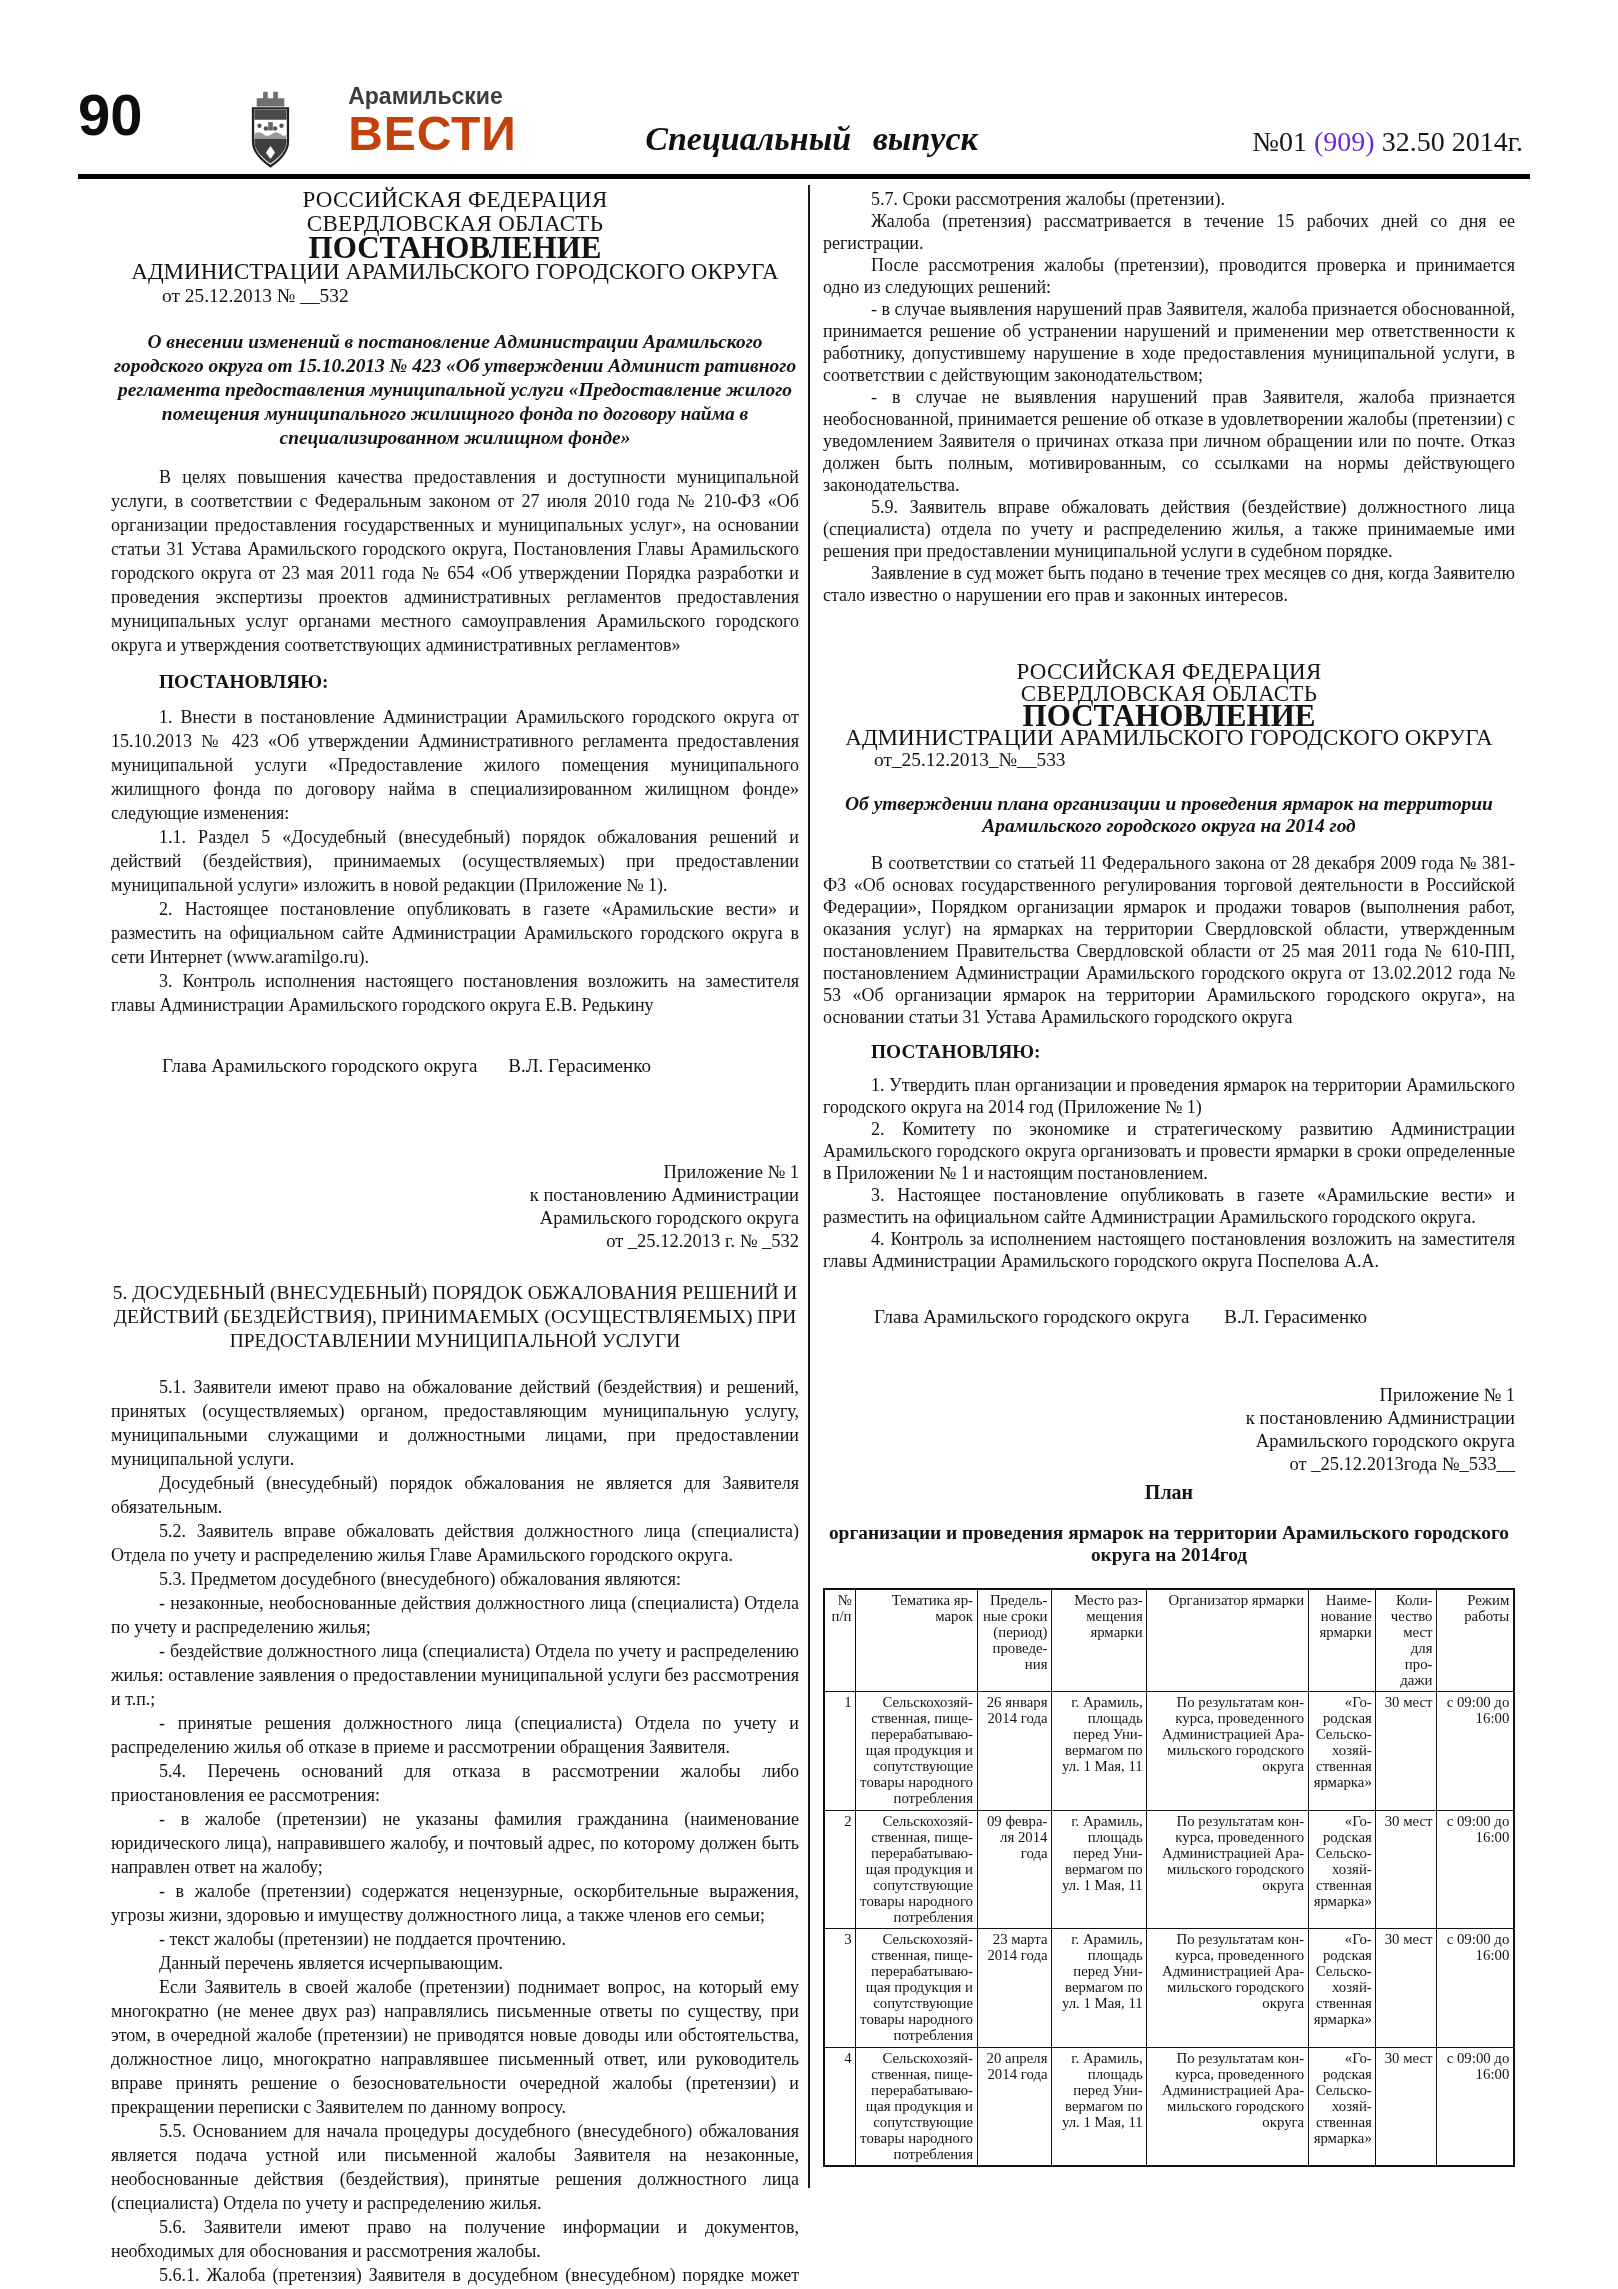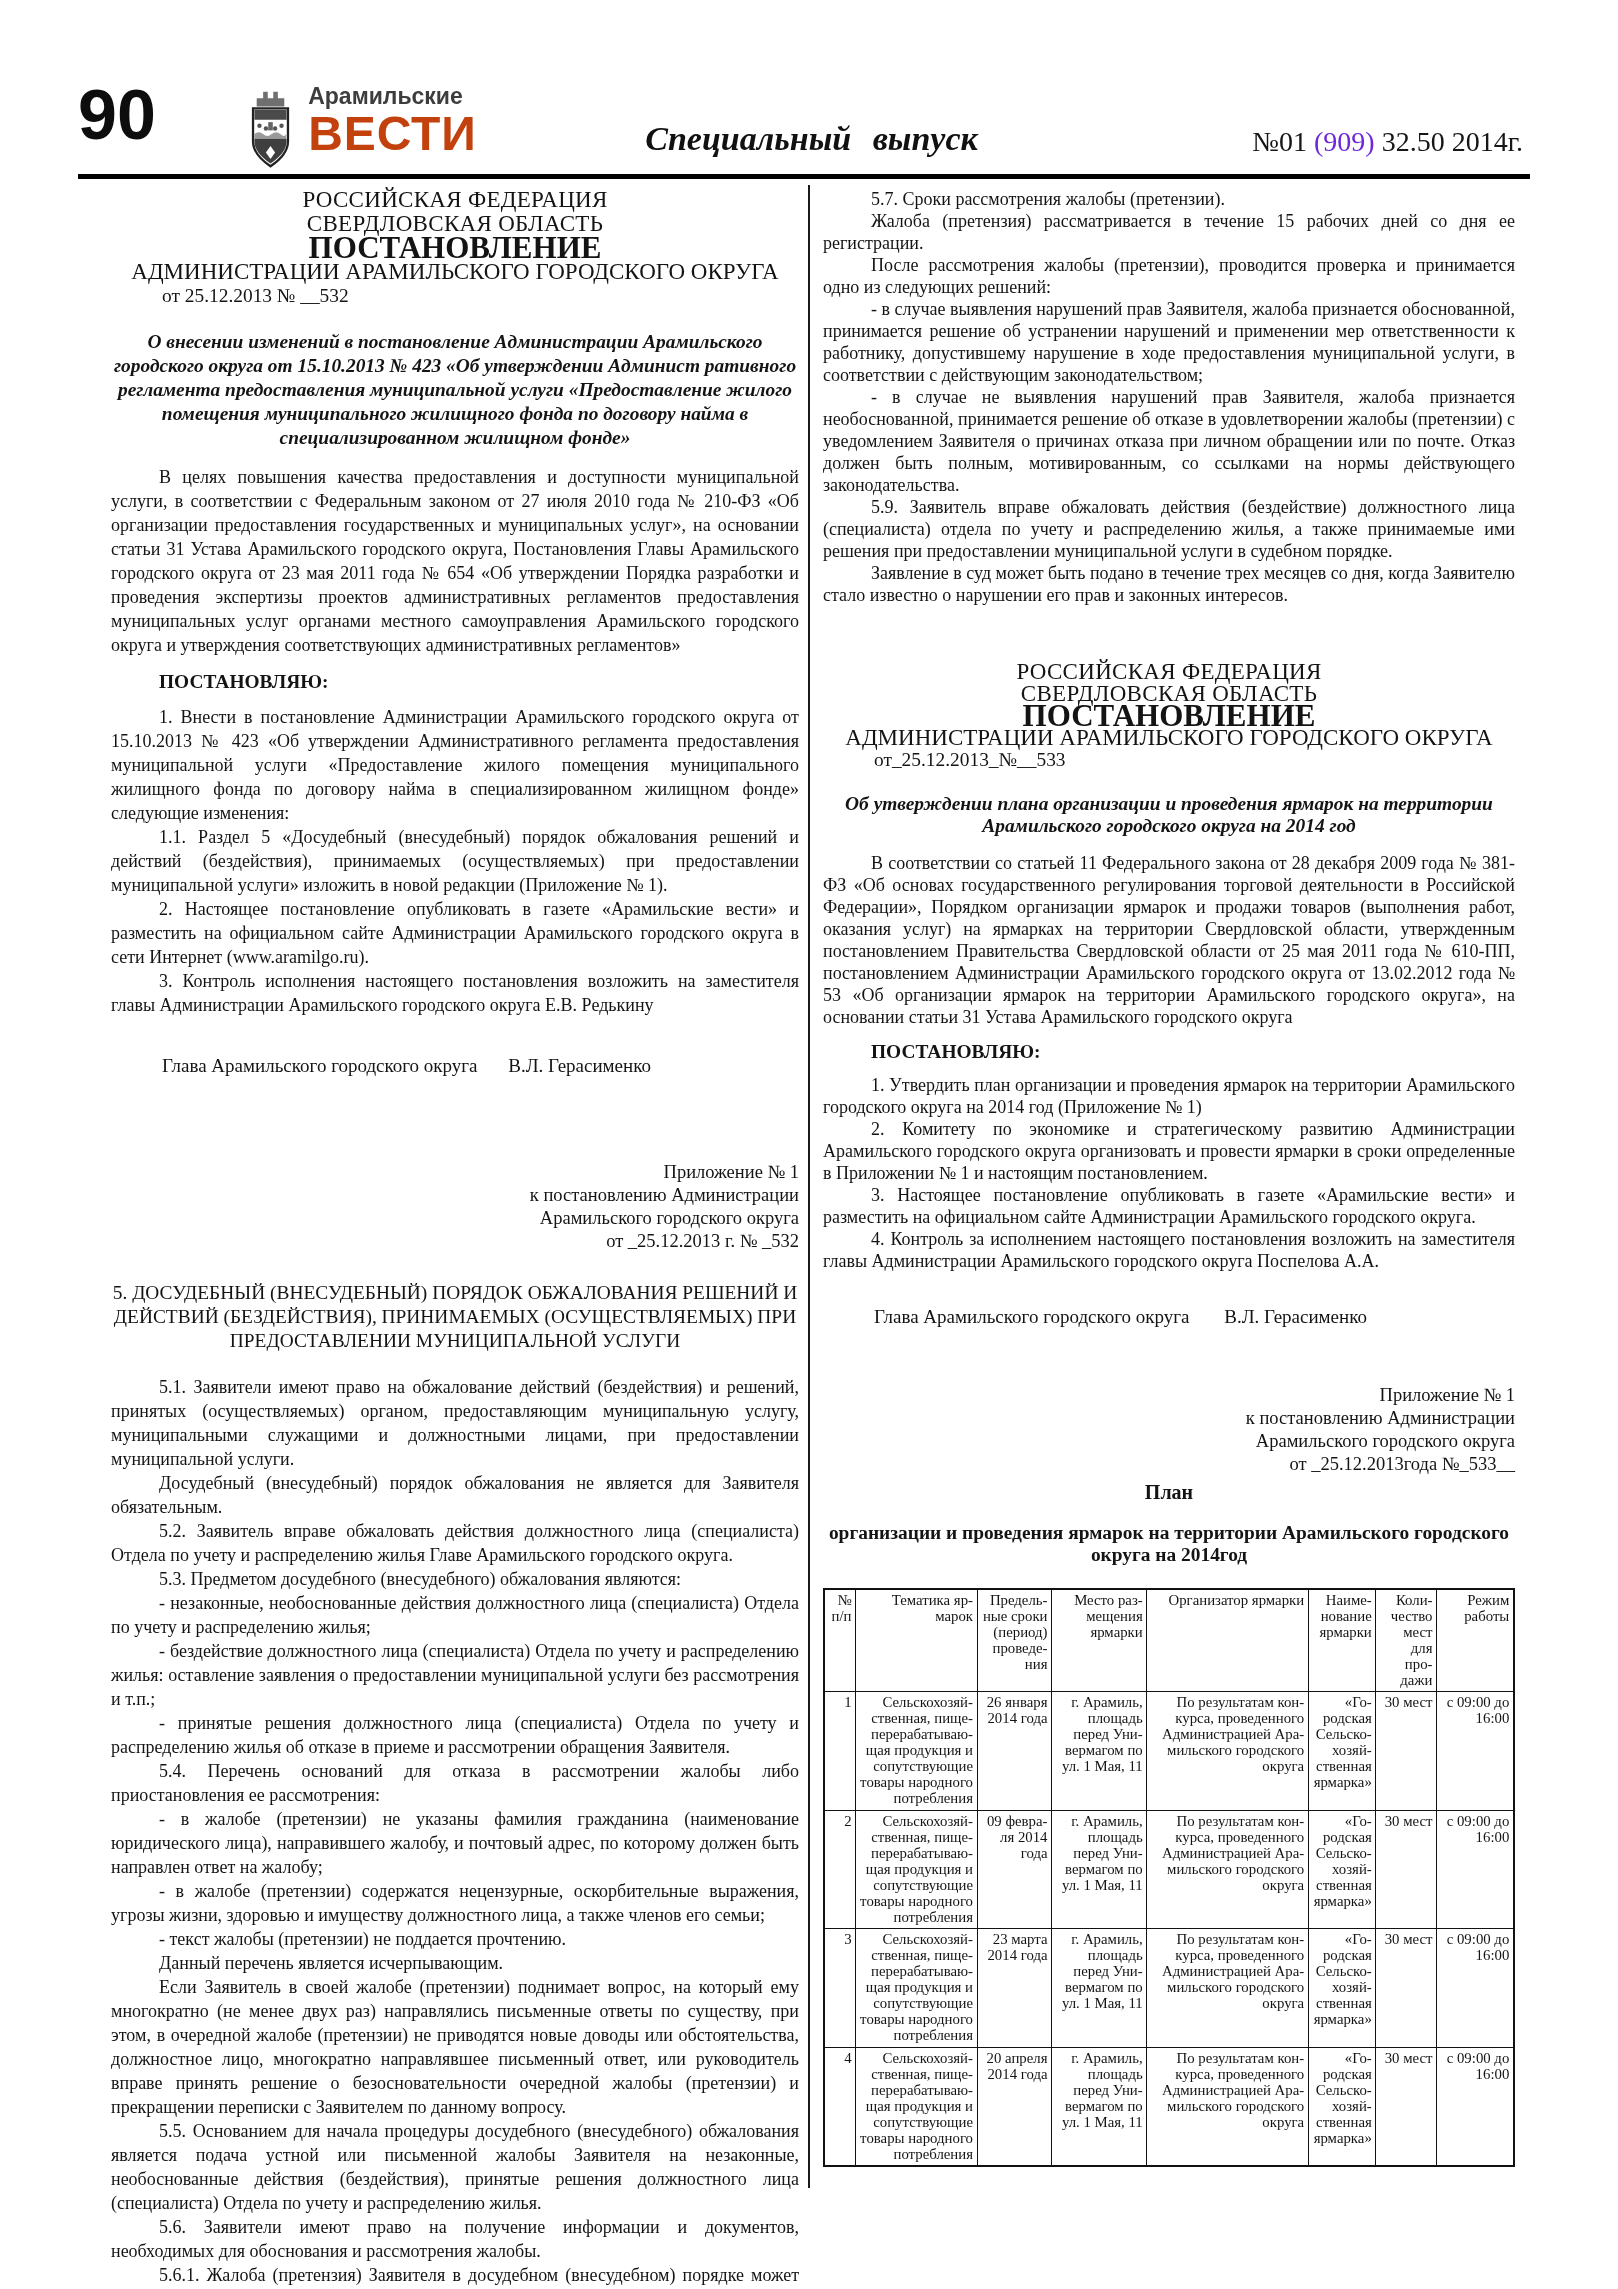--- a/index.html
+++ b/index.html
@@ -1,22 +1,22 @@
 <!DOCTYPE html>
 <html lang="ru" style="font-size:14.8px"><head>
 <meta charset="utf-8">
 <style>
   html,body{margin:0;padding:0;background:#e9e9e9;}
   .page{position:relative;width:1619px;height:2290px;background:#ffffff;color:#141414;
         font-family:"Liberation Serif","DejaVu Serif",serif;overflow:hidden;}
   
   .pagenum{position:absolute;left:78px;top:78px;font-family:"Liberation Sans","DejaVu Sans",sans-serif;
-           font-weight:bold;font-size:70px;line-height:74px;color:#0d0d0d;}
+           font-weight:bold;font-size:58px;line-height:74px;color:#0d0d0d;}
   .brand{position:absolute;left:242px;top:85px;display:flex;align-items:flex-start;gap:9.2px;}
-  .brand-text{display:flex;flex-direction:column;line-height:1;}
+  .brand-text{display:flex;flex-direction:column;line-height:1;margin-left:40px;}
   .brand-top{font-family:"Liberation Sans","DejaVu Sans",sans-serif;font-weight:bold;font-size:23px;color:#3d3d3d;}
   .brand-bottom{font-family:"Liberation Sans","DejaVu Sans",sans-serif;font-weight:bold;font-size:48px;
                 letter-spacing:0.9px;color:#c2410c;margin-top:1.8px;}
   .issue-title{position:absolute;left:461px;width:701px;top:120px;text-align:center;
                font-style:italic;font-weight:bold;font-size:34px;word-spacing:13px;color:#111;}
   .issue-info{position:absolute;right:96px;top:126px;font-size:28px;white-space:nowrap;color:#161616;}
   .issue-info .ed{color:#6d28d9;}
   .hrule{position:absolute;left:78px;right:89px;top:174px;height:4.6px;background:#000;}
   
   .col{position:absolute;top:188px;font-size:18px;text-align:justify;}

